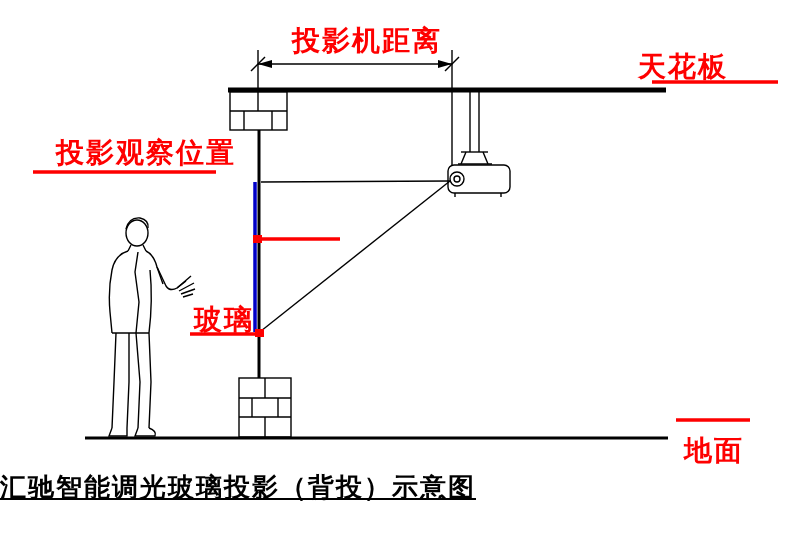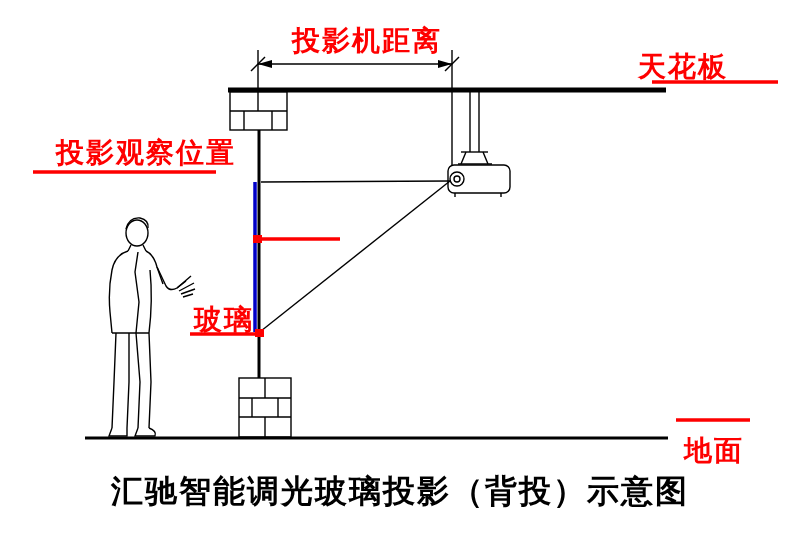--- a/index.html
+++ b/index.html
@@ -22,22 +22,22 @@
   .film-line{stroke:var(--film-blue);stroke-width:3.5;fill:none;}
   .red-underline{stroke:var(--label-red);stroke-width:3.5;fill:none;}
   .red-fill{fill:var(--label-red);stroke:none;}
   .blk-fill{fill:var(--line-black);stroke:none;}
   .white-rect{fill:#ffffff;stroke:var(--line-black);stroke-width:1.4;}
   .label{
     position:absolute;color:var(--label-red);font-size:28px;font-weight:bold;
     letter-spacing:2px;white-space:nowrap;line-height:1.1;
   }
   .title{
-    position:absolute;left:0;top:470px;width:100%;text-align:center;
-    font-size:32px;font-weight:bold;color:var(--line-black);letter-spacing:2px;
+    position:absolute;left:0;top:470px;width:100%;
+    font-size:26px;font-weight:bold;color:var(--line-black);letter-spacing:2px;text-decoration:underline;
   }
 </style>
 </head>
 <body>
 
 <div class="stage">
 
   <svg width="800" height="533" viewBox="0 0 800 533">
 
     <line x1="228" y1="90" x2="666" y2="90" class="thick"></line>

